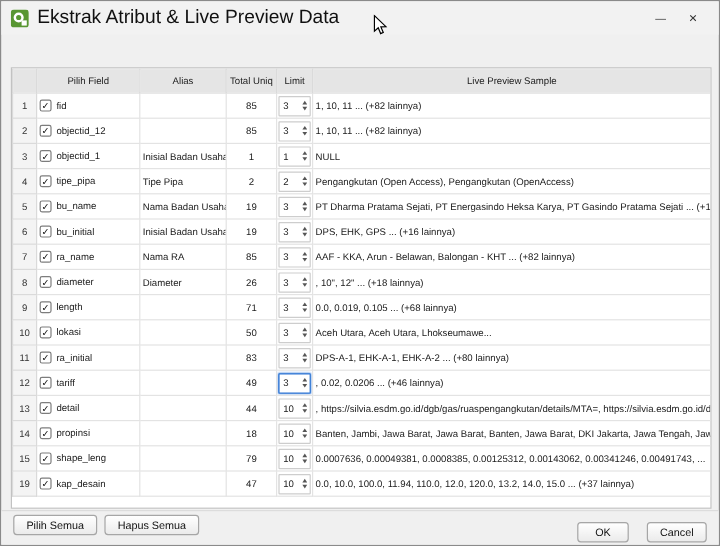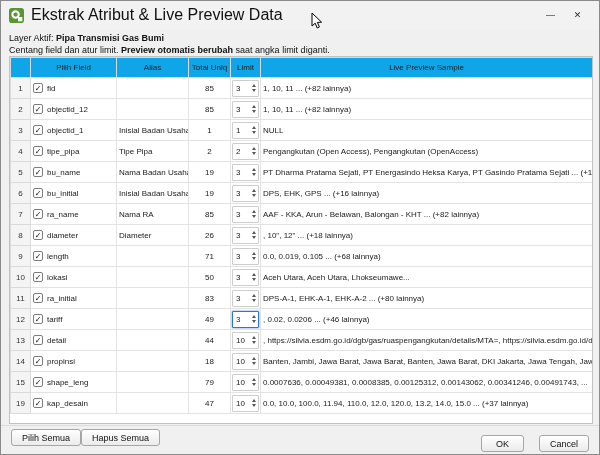--- a/index.html
+++ b/index.html
@@ -14,35 +14,35 @@
   .win-btn{width:27px;text-align:center;font-size:9px;color:#333;cursor:default;line-height:18px;}
 
   
   .header-info{padding:3px 8px 0 8px;font-size:9px;color:#111;line-height:12px;}
   .header-info b{font-weight:bold;}
 
   
   .grid{position:absolute;left:8px;top:55px;width:584px;height:368px;background:#fff;border:1px solid #c2c2c2;box-sizing:border-box;overflow:hidden;}
   table{border-collapse:collapse;table-layout:fixed;width:582px;font-size:8px;}
   th,td{border:1px solid #e3e3e3;padding:0 2px;height:21px;white-space:nowrap;overflow:hidden;box-sizing:border-box;color:#1a1a1a;}
-  thead th{height:20px;background:#0ea5e9;border-color:#dadada;font-weight:normal;color:#222;text-align:center;}
+  thead th{height:20px;background:#e5e5e5;border-color:#dadada;font-weight:normal;color:#222;text-align:center;}
   td.rownum{background:#f4f4f4;border-color:#dadada;text-align:center;color:#333;}
   .cb{display:inline-block;width:10px;height:10px;border:1px solid #7d7d7d;background:#fff;border-radius:2px;font-size:8px;line-height:9px;text-align:center;color:#111;vertical-align:middle;margin-right:4px;box-sizing:border-box;}
   .fieldname{vertical-align:middle;}
   td.uniqcell{text-align:center;}
   td.limitcell{padding:1px;}
   .spinbox{display:flex;align-items:center;justify-content:space-between;height:17px;background:#fff;border:1px solid #cdcdcd;border-radius:1px;padding:0 2px 0 3px;box-sizing:border-box;}
   .spinbox.focused{border:1px solid #2e75d4;box-shadow:0 0 2px #2e75d4;}
   .arrows{display:flex;flex-direction:column;align-items:center;}
   .arrow-up{width:0;height:0;border-left:2.5px solid transparent;border-right:2.5px solid transparent;border-bottom:3.5px solid #555;margin-bottom:2px;}
   .arrow-down{width:0;height:0;border-left:2.5px solid transparent;border-right:2.5px solid transparent;border-top:3.5px solid #555;}
 
   
   .bottom{position:absolute;left:0;bottom:0;width:100%;height:28px;border-top:1px solid #dcdcdc;background:#f0f0f0;}
-  .left-buttons{position:absolute;left:10px;top:3px;display:flex;}
+  .left-buttons{position:absolute;left:10px;top:3px;display:flex;gap:6px;}
   .right-buttons{position:absolute;right:10px;top:9px;display:flex;gap:15px;}
   button{font-family:inherit;font-size:9px;color:#111;padding:0 10px;height:17px;background:linear-gradient(#ffffff,#ebebeb);border:1px solid #a6a6a6;border-radius:3px;}
   button.okbtn{padding:0 14px;}
 
   .cursor{position:absolute;left:310px;top:11px;pointer-events:none;}
 </style>
 </head>
 <body>
 
 <div class="dialog">
@@ -55,24 +55,20 @@
         <rect x="9.6" y="9.6" width="4.6" height="4.6" fill="#ffffff"></rect>
       </svg>
     </span>
     <span class="title-text">Ekstrak Atribut &amp; Live Preview Data</span>
     <span class="win-controls">
       <span class="win-btn">—</span>
       <span class="win-btn">✕</span>
     </span>
   </div>
 
-  <div class="header-info">
-    <div><span>Layer Aktif: </span><b>Pipa Transmisi Gas Bumi</b></div>
-    <div><span>Centang field dan atur limit. </span><b>Preview otomatis berubah</b><span> saat angka limit diganti.</span></div>
-  </div>
 
   <div class="grid">
     <table>
       <colgroup>
         <col style="width:20px">
           <col style="width:86px">
           <col style="width:72px">
           <col style="width:42px">
           <col style="width:30px">
           <col style="width:332px">

